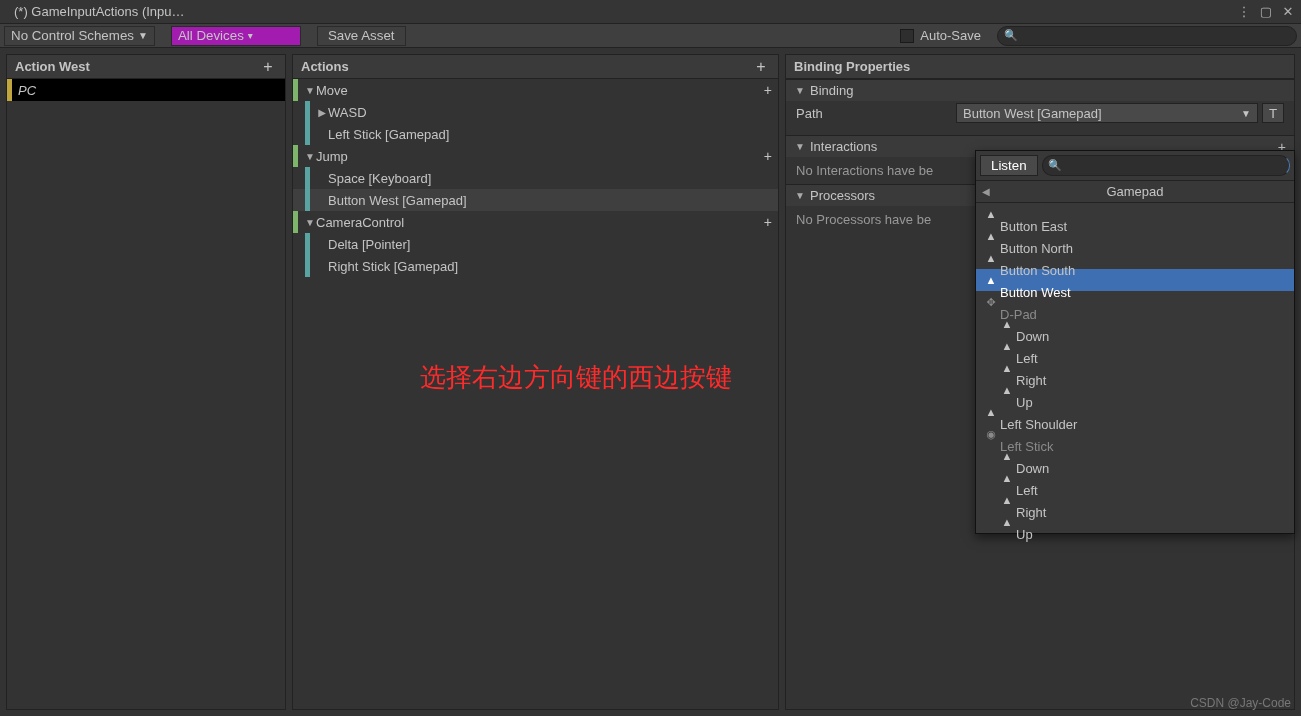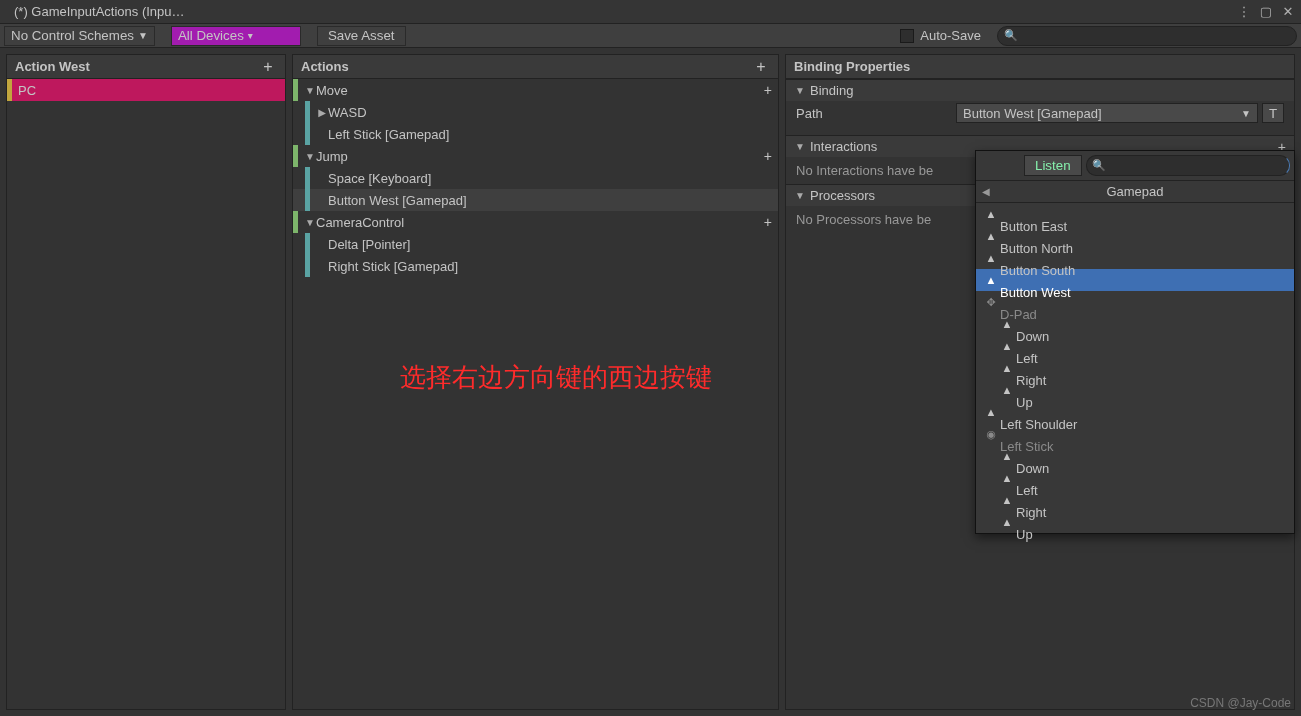--- a/index.html
+++ b/index.html
@@ -83,21 +83,21 @@
 .col-props { width: 510px; }
 .col-header {
   height:24px; background:#3a3a3a; display:flex; align-items:center;
   padding:0 8px; font-weight:bold; border-bottom:1px solid #222;
 }
 .col-header .plus { margin-left:auto; background:#3a3a3a; border:none; color:#c4c4c4; font-size:16px; width:18px;}
 .list { flex:1; overflow:auto;}
 .row {
   height:22px; display:flex; align-items:center; padding-right:6px;
 }
-.row.selected-map { background:#be185d;}
+.row.selected-map { background:#000000;font-style:italic;}
 .stripe { width:5px; height:100%; margin-right:6px;}
 .stripe.yellow{ background:#c1a63e;}
 .stripe.green{ background:#7db56b;}
 .stripe.teal{ background:#5aa3a3;}
 .indent1 { padding-left:12px;}
 .fold { width:12px; text-align:center; color:#aaa; font-size:10px;}
 .row .label { white-space:nowrap;}
 .row .plus { margin-left:auto; background:none; border:none; color:#c4c4c4; font-size:14px;}
 .row.binding-sel { background:#3f3f3f;}
 
@@ -118,37 +118,37 @@
   position:absolute;
   left:975px;
   top:150px;
   width:320px;
   background:#383838;
   border:1px solid #111;
   box-shadow:0 4px 10px rgba(0,0,0,.5);
   z-index:10;
 }
 .popup-top { display:flex; padding:4px; gap:4px; border-bottom:1px solid #222;}
-.listen-btn { background:#494949;border:1px solid #222;color:#86efac;padding:2px 10px;margin-left:44px;}
+.listen-btn { background:#494949;border:1px solid #222;color:#ffffff;padding:2px 10px;}
 .popup-search { flex:1; background:#2e2e2e; border:1px solid #222; border-radius:10px; display:flex;align-items:center;padding:0 6px; border-right-color:#4a7ab3;}
 .popup-cat {
   height:22px; display:flex;align-items:center; justify-content:center; color:#c4c4c4;
   border-bottom:1px solid #222; position:relative;
 }
 .popup-cat .back { position:absolute; left:6px; color:#999; font-size:10px;}
 .popup-list {}
 .popup-item { height:22px; display:flex; align-items:center; padding:0 6px; }
 .popup-item.cat { color:#8a8a8a;}
 .popup-item.sel { background:#3e6fb3; color:#fff;}
 .popup-item .ic { width:14px; text-align:center; font-size:11px;}
 .popup-item .txt { margin-left:2px;margin-top:24px;}
 .pi-i1 { padding-left:8px;}
 .pi-i2 { padding-left:24px;}
 .annot-text {
-  position:absolute; left:400px; top:360px; color:#ff2b2b;
+  position:absolute; left:420px; top:360px; color:#ff2b2b;
   font-size:26px; font-family: "Microsoft YaHei", Arial;
 }
 .watermark {
   position:absolute; right:10px; bottom:6px; color:#777; font-size:12px;
 }
 .mag-icon { font-size:11px; color:#888;}
 </style>
 </head>
 <body>
 

